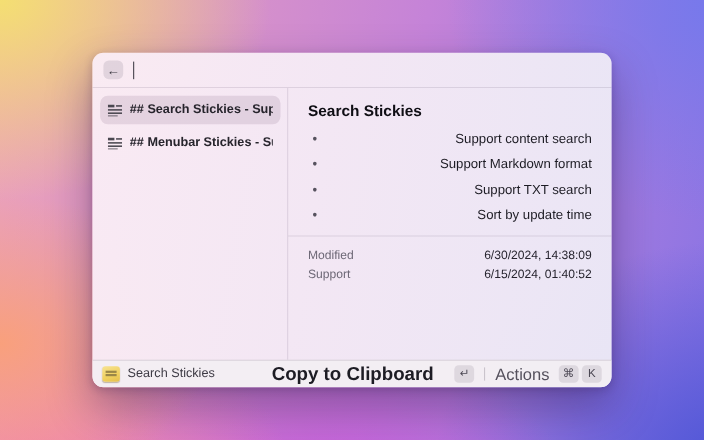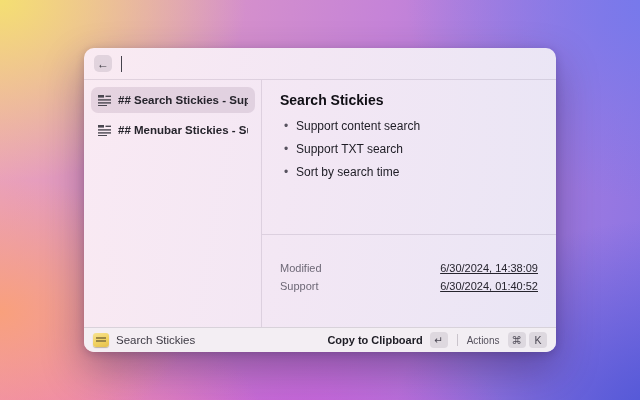--- a/index.html
+++ b/index.html
@@ -53,50 +53,50 @@
   .list-item.selected { background:rgba(125,95,125,.16); }
   .list-item .label {
     font-size:11.5px; font-weight:600; color:#26242c; white-space:nowrap;
     overflow:hidden;
   }
   .note-lines-icon { flex:0 0 auto; display:block; }
   
   .detail-panel { flex:1; display:flex; flex-direction:column; min-width:0; }
   .detail-body { height:134px; flex:0 0 134px; padding:12px 18px 0 18px; }
   .detail-title { font-size:14px; font-weight:700; color:#0f0e14; margin-bottom:11px; }
-  .bullet-list { list-style:none; }
+  .bullet-list { list-style:none;text-align:right; }
   .bullet-list li {
     font-size:12px; color:#1d1c24; margin-bottom:9px;
     padding-left:16px; position:relative;
   }
   .bullet-list li::before {
     content:"•"; position:absolute; left:4px; top:0; color:#56525e; font-size:12px;
   }
-  .meta-section { border-top:1px solid rgba(60,40,70,.12); padding:24px 18px;margin-top:20px; }
+  .meta-section { border-top:1px solid rgba(60,40,70,.12); padding:8px 18px; }
   .meta-row { display:flex; justify-content:space-between; align-items:center; height:18px; }
   .meta-label { font-size:11px; color:#6d6876; }
-  .meta-value { font-size:11px; color:#26242e;text-decoration:underline; }
+  .meta-value { font-size:11px; color:#26242e; }
   
   .footer {
     margin-top:auto; height:25px; flex:0 0 25px;
     border-top:1px solid rgba(60,40,70,.14);
     background:rgba(243,238,243,.9);
     display:flex; align-items:center; padding:0 9px;
   }
   .app-name { font-size:11.5px; color:#3d3a44; margin-left:7px; }
   .footer-right { margin-left:auto; display:flex; align-items:center; }
-  .primary-action { font-size:11px; font-weight:700; color:#1d1c24; margin-right:7px; cursor:default; }
+  .primary-action { font-size:17px; font-weight:700; color:#1d1c24; margin-right:19px; cursor:default; }
   .keycap {
     min-width:18px; height:16px; padding:0 4px; border-radius:4px;
     background:rgba(70,60,80,.12); color:#4c4854;
     display:flex; align-items:center; justify-content:center;
     font-size:10.5px; line-height:1;
   }
   .footer-divider { width:1px; height:12px; background:rgba(60,50,70,.22); margin:0 9px; }
-  .actions-label { font-size:10px; color:#55515d; margin-right:8px; cursor:pointer; }
+  .actions-label { font-size:15px; color:#55515d; margin-right:8px; cursor:pointer; }
   .keygroup { display:flex; gap:3px; }
   
   .sticky-icon {
     width:16px; height:14px; border-radius:3px; position:relative; flex:0 0 auto;
     background:linear-gradient(160deg,#f7e391 0%,#f0d05e 60%,#e4bf4e 100%);
     box-shadow:0 1px 1px rgba(90,70,20,.35);
   }
   .sticky-icon::before {
     content:""; position:absolute; left:3px; top:4px; width:10px; height:1.5px;
     background:#9b8747; box-shadow:0 3px 0 #9b8747;
@@ -137,32 +137,33 @@
         </svg>
         <span class="label">## Menubar Stickies  - Support...</span>
       </div>
     </div>
 
     <div class="detail-panel">
       <div class="detail-body">
         <div class="detail-title">Search Stickies</div>
         <ul class="bullet-list">
           <li>Support content search</li>
+          <li>Support Markdown format</li>
           <li>Support TXT search</li>
-          <li>Sort by search time</li>
+          <li>Sort by update time</li>
         </ul>
       </div>
       <div class="meta-section">
         <div class="meta-row">
           <span class="meta-label">Modified</span>
           <span class="meta-value">6/30/2024, 14:38:09</span>
         </div>
         <div class="meta-row">
           <span class="meta-label">Support</span>
-          <span class="meta-value">6/30/2024, 01:40:52</span>
+          <span class="meta-value">6/15/2024, 01:40:52</span>
         </div>
       </div>
     </div>
   </div>
 
   <div class="footer">
     <div class="sticky-icon"></div>
     <span class="app-name">Search Stickies</span>
     <div class="footer-right">
       <span class="primary-action">Copy to Clipboard</span>

